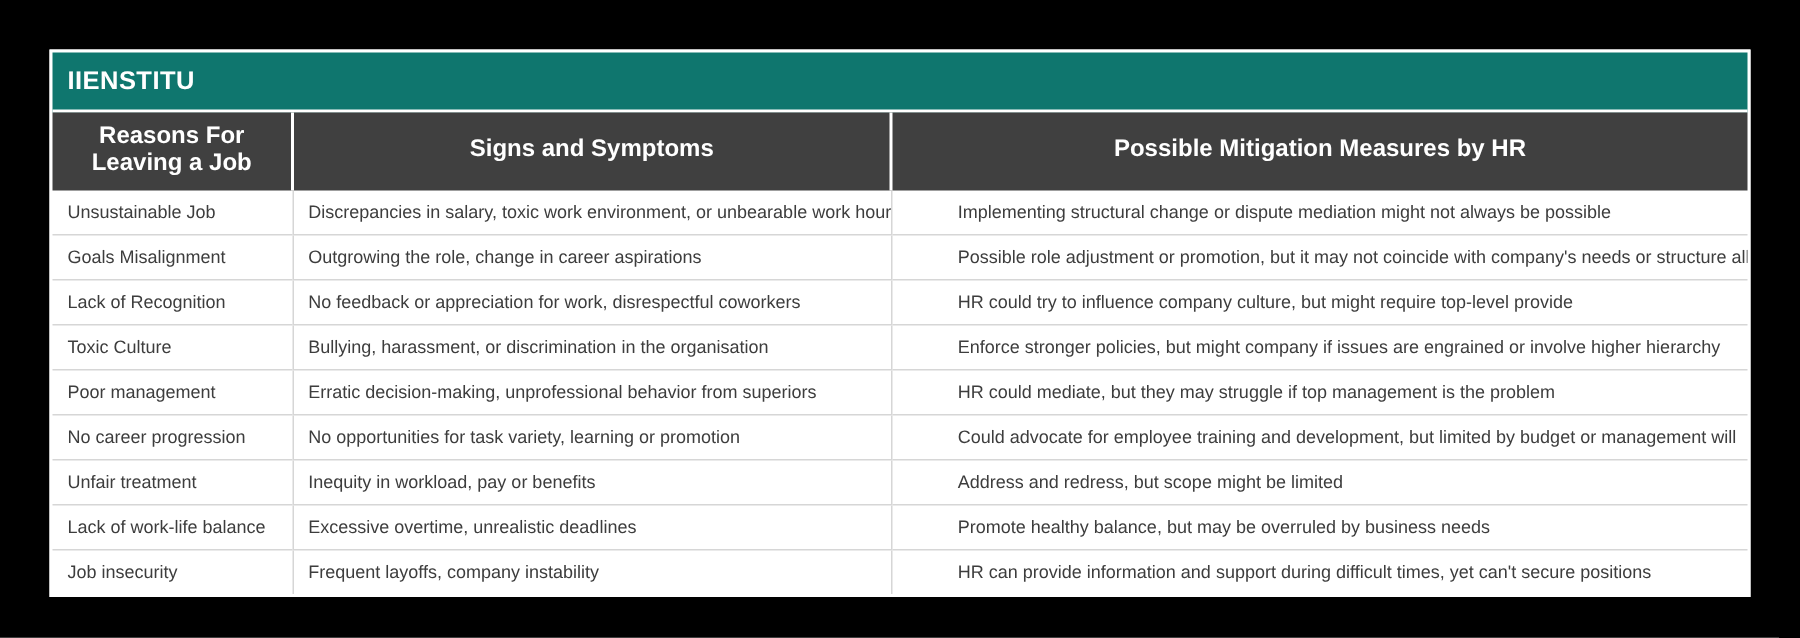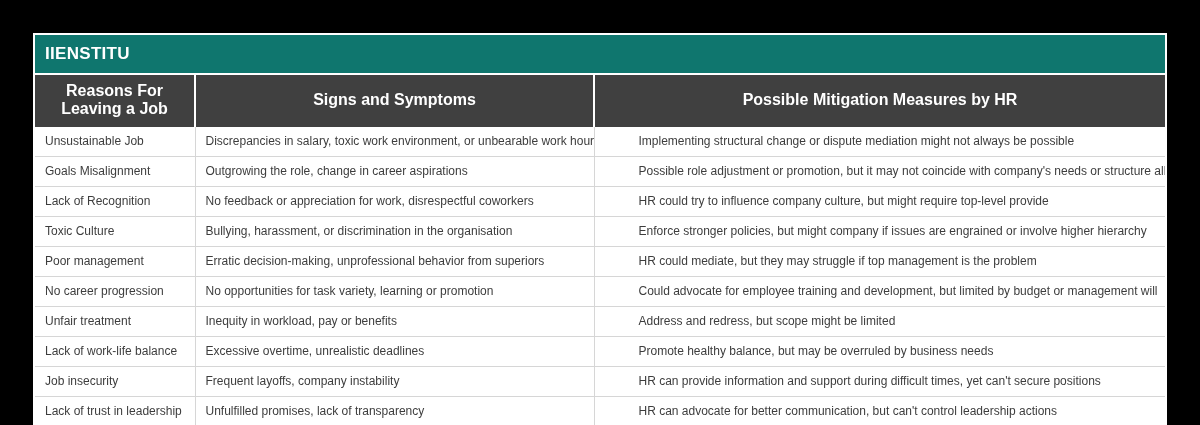--- a/index.html
+++ b/index.html
@@ -117,20 +117,15 @@
         <tr>
           <td>Lack of work-life balance</td>
           <td>Excessive overtime, unrealistic deadlines</td>
           <td>Promote healthy balance, but may be overruled by business needs</td>
         </tr>
         <tr>
           <td>Job insecurity</td>
           <td>Frequent layoffs, company instability</td>
           <td>HR can provide information and support during difficult times, yet can't secure positions</td>
         </tr>
-        <tr>
-          <td>Lack of trust in leadership</td>
-          <td>Unfulfilled promises, lack of transparency</td>
-          <td>HR can advocate for better communication, but can't control leadership actions</td>
-        </tr>
       </tbody>
   </table>
 </div>
 
 </body></html>

